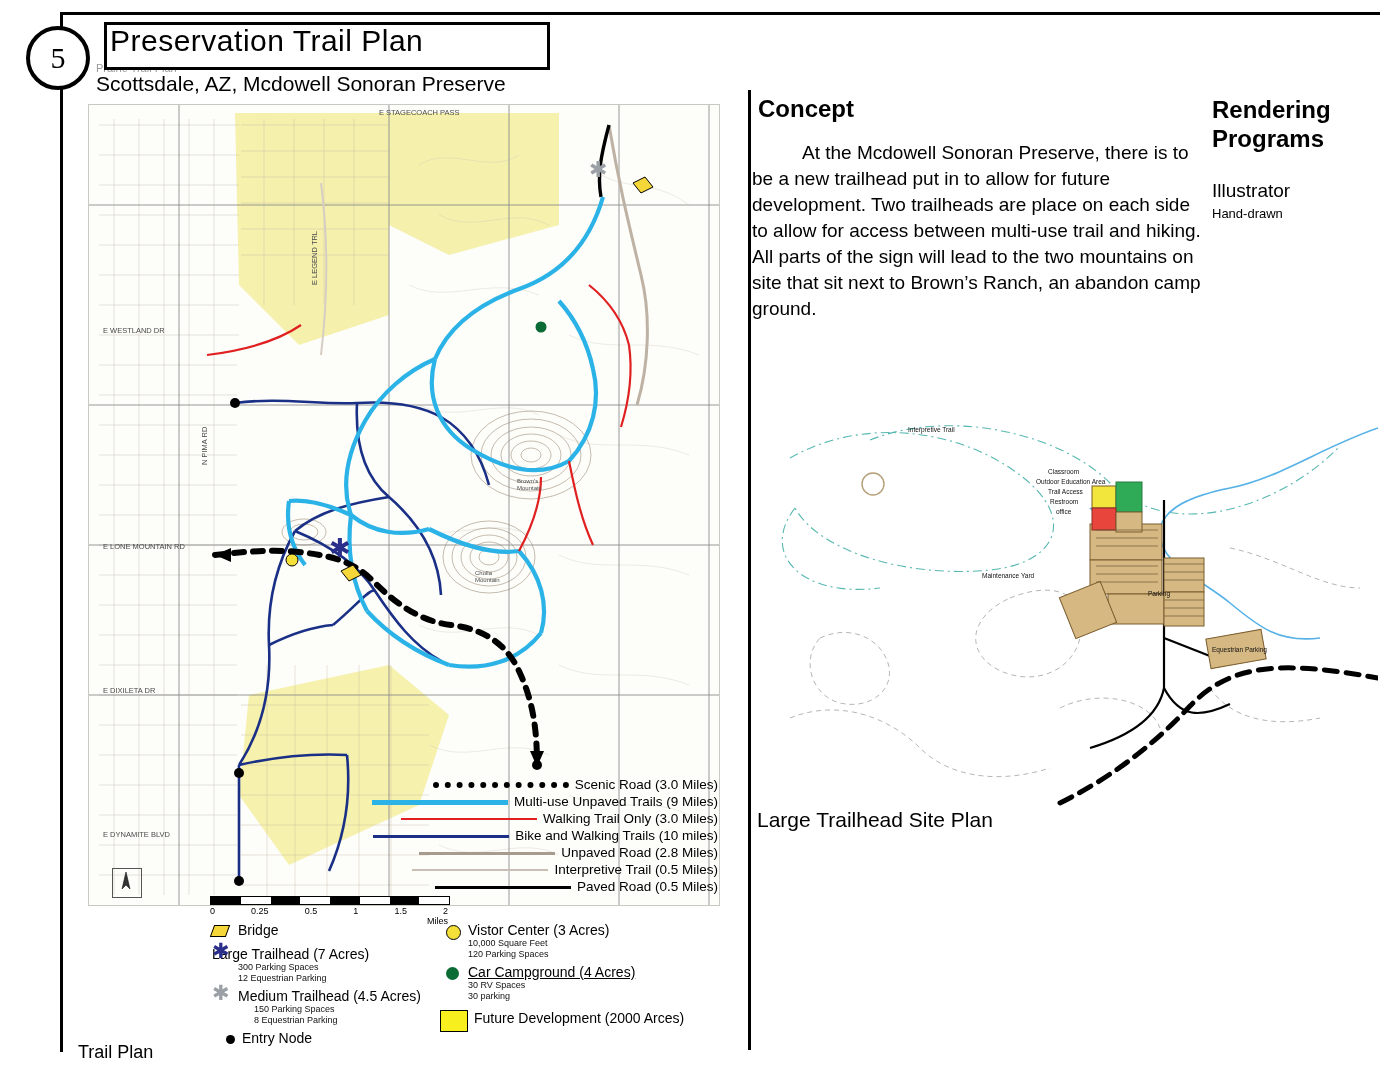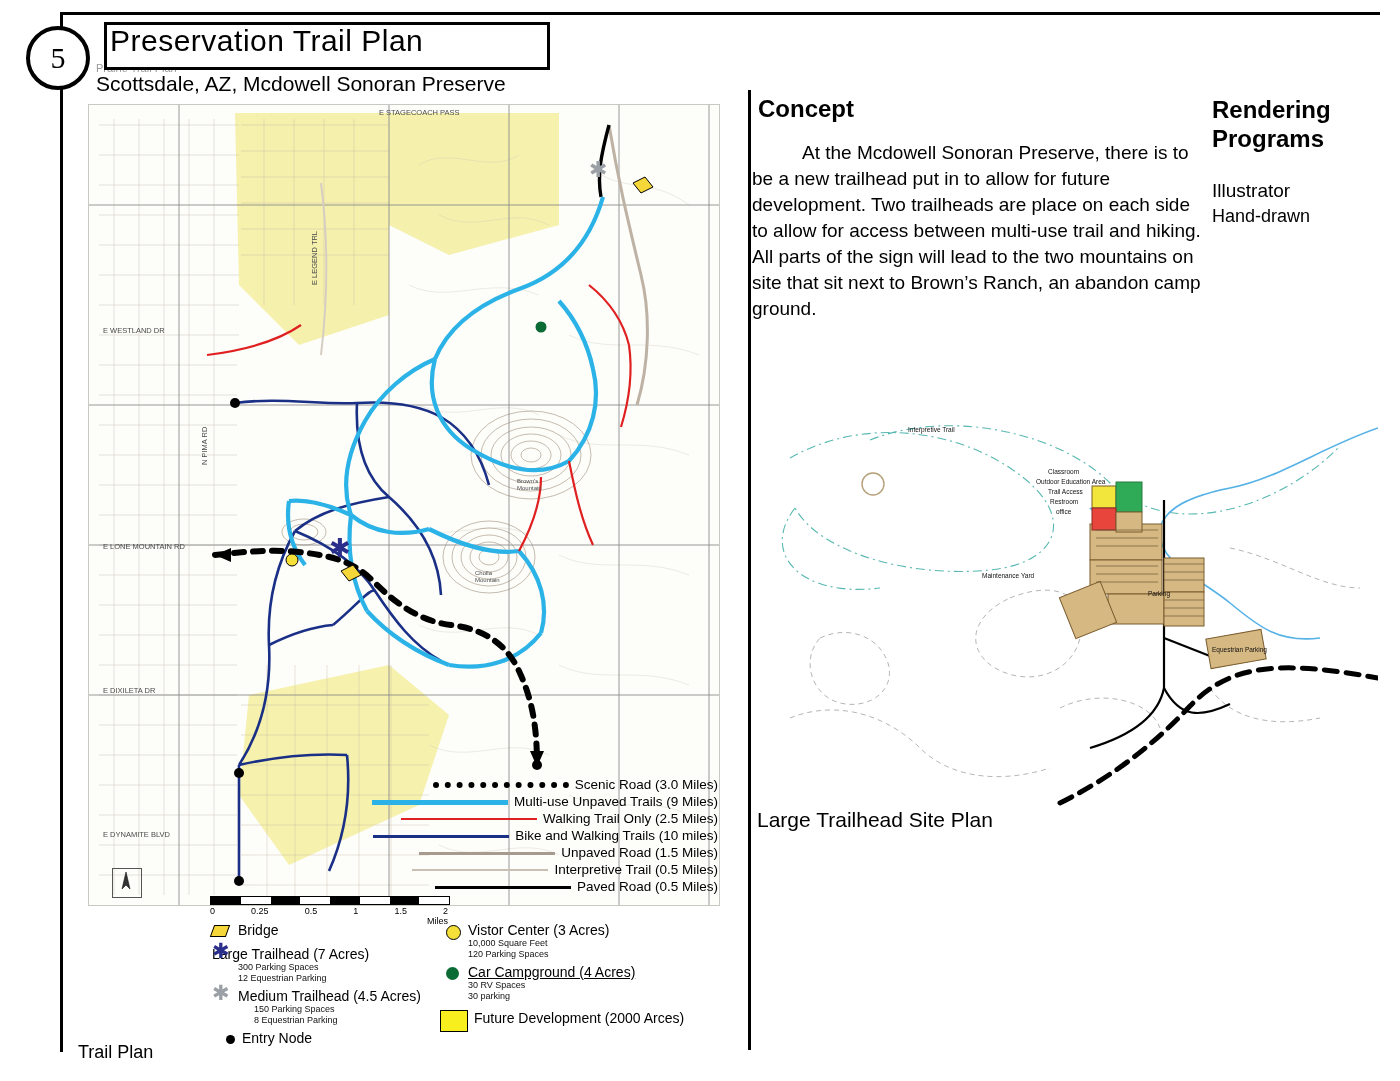--- a/index.html
+++ b/index.html
@@ -42,21 +42,21 @@
   
   .v-div{position:absolute;left:748px;top:90px;width:3px;height:960px;background:#000;}
 
   
   .concept-h{position:absolute;left:758px;top:95px;font-size:24px;font-weight:bold;}
   .concept-p{
     position:absolute;left:752px;top:140px;width:455px;font-size:19px;line-height:26px;text-indent:50px;
   }
   .prog-h{position:absolute;left:1212px;top:95px;width:170px;font-size:24px;font-weight:bold;line-height:29px;}
   .prog-l1{position:absolute;left:1212px;top:180px;font-size:19px;}
-  .prog-l2{position:absolute;left:1212px;top:206px;font-size:18px;text-align:right;}
+  .prog-l2{position:absolute;left:1212px;top:206px;font-size:13px;text-align:right;}
 
   
   .site-plan{
     position:absolute;left:760px;top:388px;width:618px;height:418px;background:#fff;overflow:hidden;
   }
   .site-caption{position:absolute;left:757px;top:808px;font-size:21px;}
 
   .footer-label{position:absolute;left:78px;top:1042px;font-size:18px;}
 
   
@@ -367,33 +367,33 @@
     <div class="ll-row">
       <span class="swatch">
           <span class="sw-multi" style="display:block"></span>
         </span>
       <span class="lbl">Multi-use Unpaved Trails (9 Miles)</span>
     </div>
     <div class="ll-row">
       <span class="swatch">
           <span class="sw-walk" style="display:block"></span>
         </span>
-      <span class="lbl">Walking Trail Only (2.5 Miles)</span>
+      <span class="lbl">Walking Trail Only (3.0 Miles)</span>
     </div>
     <div class="ll-row">
       <span class="swatch">
           <span class="sw-bike" style="display:block"></span>
         </span>
       <span class="lbl">Bike and Walking Trails (10 miles)</span>
     </div>
     <div class="ll-row">
       <span class="swatch">
           <span class="sw-unpaved" style="display:block"></span>
         </span>
-      <span class="lbl">Unpaved Road (1.5 Miles)</span>
+      <span class="lbl">Unpaved Road (2.8 Miles)</span>
     </div>
     <div class="ll-row">
       <span class="swatch">
           <span class="sw-interp" style="display:block"></span>
         </span>
       <span class="lbl">Interpretive Trail (0.5 Miles)</span>
     </div>
     <div class="ll-row">
       <span class="swatch">
           <span class="sw-paved" style="display:block"></span>

